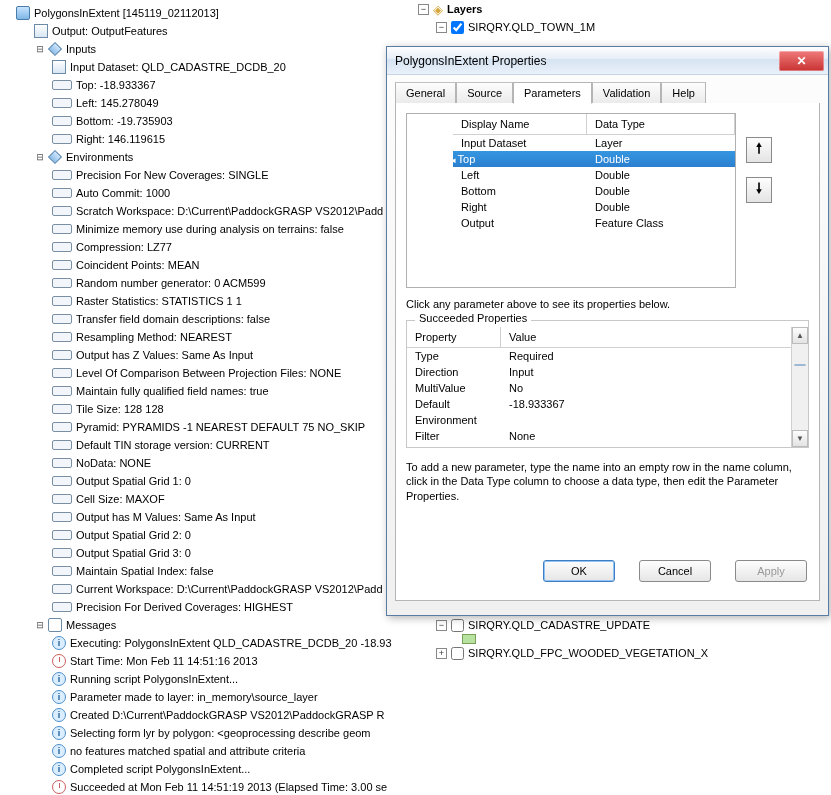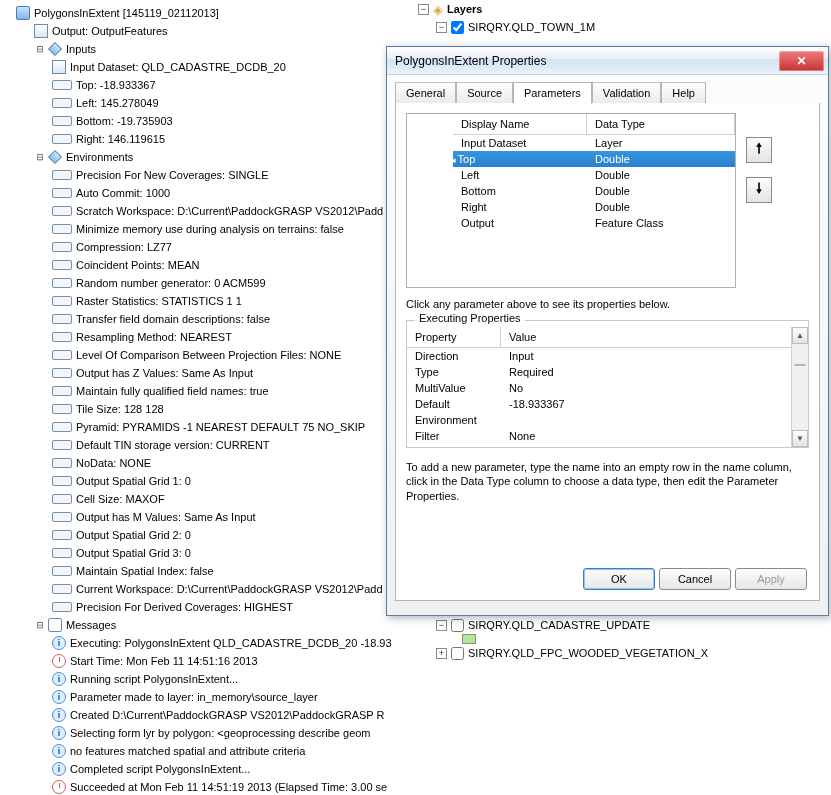--- a/index.html
+++ b/index.html
@@ -283,22 +283,22 @@
   border:1px solid #9fb8d4;
   border-radius:2px;
 }
 .help-text{
   margin-top:12px;
   font-size:11px;
   line-height:1.3;
 }
 .btn-row{
   position:absolute;
-  right:12px; bottom:10px;
-  display:flex; gap:4px;
+  right:12px; bottom:18px;
+  display:flex; gap:24px;
 }
 .dlg-btn{
   width:72px;height:22px;
   border:1px solid #8a8a8a;
   background:linear-gradient(#fdfdfd,#e6e6e6);
   border-radius:3px;
   font-size:11px;
   cursor:pointer;
 }
 .dlg-btn.default{
@@ -395,25 +395,25 @@
       <div class="tree-row indent2">
         <span class="tree-icon icon-box"></span>
         <span>Transfer field domain descriptions: false</span>
       </div>
       <div class="tree-row indent2">
         <span class="tree-icon icon-box"></span>
         <span>Resampling Method: NEAREST</span>
       </div>
       <div class="tree-row indent2">
         <span class="tree-icon icon-box"></span>
+        <span>Output has Z Values: Same As Input</span>
+      </div>
+      <div class="tree-row indent2">
+        <span class="tree-icon icon-box"></span>
         <span>Level Of Comparison Between Projection Files: NONE</span>
-      </div>
-      <div class="tree-row indent2">
-        <span class="tree-icon icon-box"></span>
-        <span>Output has Z Values: Same As Input</span>
       </div>
       <div class="tree-row indent2">
         <span class="tree-icon icon-box"></span>
         <span>Maintain fully qualified field names: true</span>
       </div>
       <div class="tree-row indent2">
         <span class="tree-icon icon-box"></span>
         <span>Tile Size: 128 128</span>
       </div>
       <div class="tree-row indent2">
@@ -584,34 +584,34 @@
       </div>
       <div style="display:flex;flex-direction:column;gap:14px;margin-top:24px">
         <div class="arrow-btn">🠕</div>
         <div class="arrow-btn">🠗</div>
       </div>
     </div>
 
     <div class="hint">Click any parameter above to see its properties below.</div>
 
     <div class="fieldset">
-      <div class="legend">Executing Properties</div>
+      <div class="legend">Succeeded Properties</div>
       <div class="prop-scroll">
         <div class="prop-header">
           <div class="prop-h prop-l">Property</div>
           <div class="prop-h" style="flex:1">Value</div>
         </div>
         <div id="props-ct">
             <div class="prop-row">
+              <div class="prop-c prop-l">Type</div>
+              <div class="prop-c">Required</div>
+            </div>
+            <div class="prop-row">
               <div class="prop-c prop-l">Direction</div>
               <div class="prop-c">Input</div>
-            </div>
-            <div class="prop-row">
-              <div class="prop-c prop-l">Type</div>
-              <div class="prop-c">Required</div>
             </div>
             <div class="prop-row">
               <div class="prop-c prop-l">MultiValue</div>
               <div class="prop-c">No</div>
             </div>
             <div class="prop-row">
               <div class="prop-c prop-l">Default</div>
               <div class="prop-c">-18.933367</div>
             </div>
             <div class="prop-row">

